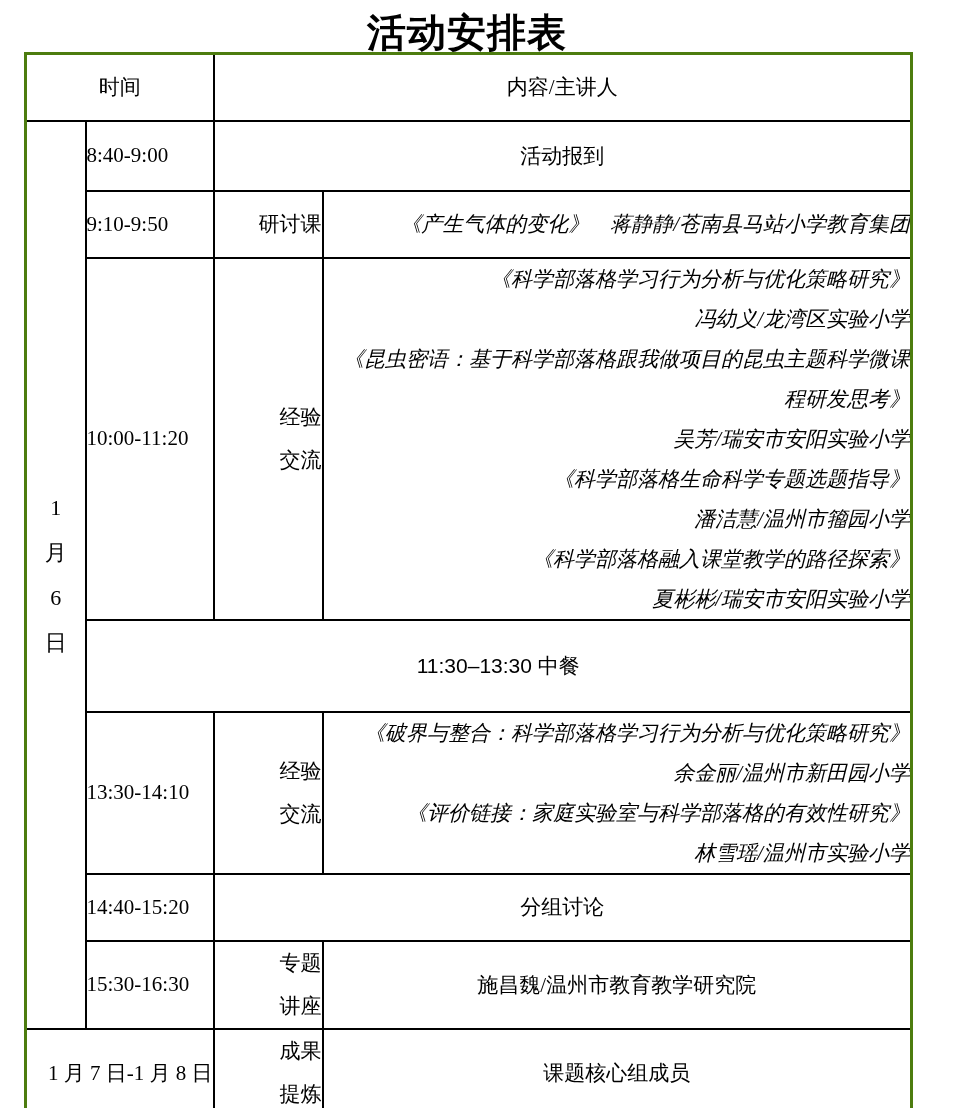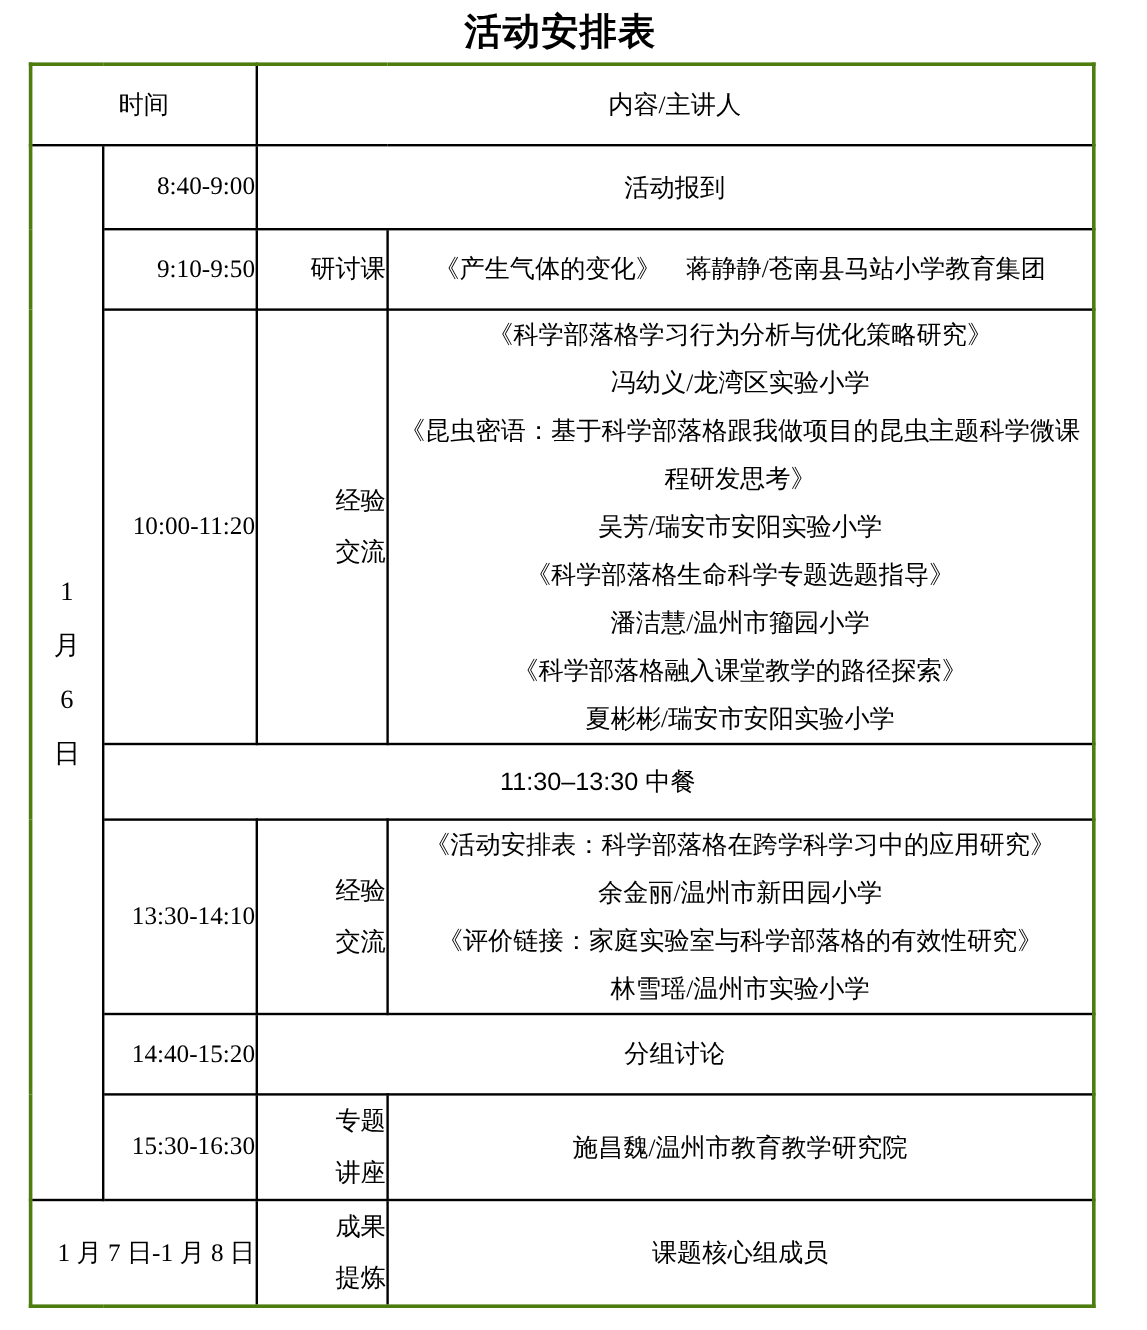--- a/index.html
+++ b/index.html
@@ -5,58 +5,59 @@
   * { box-sizing: border-box; }
   html, body { margin: 0; padding: 0; }
   body {
     width: 956px; height: 1108px;
     background: #ffffff; color: #000000;
     font-family: "Liberation Serif", "DejaVu Serif", serif;
   }
   .page { width: 956px; }
   .doc-title {
     width: 886px; margin: 0 0 0 24px; padding-top: 6px;
-    text-align: center; font-size: 31px; font-weight: bold;
+    text-align: center; font-size: 39px; font-weight: bold;
     letter-spacing: 1px; height: 52px;
   }
   table.schedule {
     border-collapse: collapse; table-layout: fixed;
     width: 886px; margin-left: 24px;
     border: 3px solid #4d7c0f;
   }
   table.schedule th, table.schedule td {
     border: 2px solid #000;
     padding: 0;
     vertical-align: middle;
     font-size: 21px;
     font-weight: normal;
     overflow: hidden;
   }
   th.hdr { font-weight: bold; font-size: 22px; text-align: center; }
-  td.time-cell { text-align: right; font-size: 22px; }
+  td.time-cell { text-align: left; font-size: 22px; }
   td.date-cell { text-align: right; font-size: 22px; }
   td.type-cell { text-align: right; font-size: 21px; }
   td.type-cell .type-line { line-height: 43px; }
   td.center-cell { text-align: center; }
   td.content-cell {
-    text-align: center;
+    text-align: right;
     padding: 4px 2px 4px 12px;
     line-height: 40px;
+    font-style: italic;
   }
   td.lunch-cell {
     text-align: center;
     font-family: "Liberation Sans", "DejaVu Sans", sans-serif;
     font-size: 22px;
   }
   td.day-cell { text-align: center; }
   td.day-cell .day-char { line-height: 45px; font-size: 22px; }
   tr.h67  { height: 67px; }
   tr.h70  { height: 70px; }
   tr.h355 { height: 355px; }
-  tr.h71  { height: 63px; }
+  tr.h71  { height: 92px; }
   tr.h157 { height: 157px; }
   tr.h80  { height: 80px; }
   tr.h79  { height: 79px; }
 </style>
 </head>
 <body>
 
 <div class="page">
 
   <div class="doc-title">活动安排表</div>
@@ -114,21 +115,21 @@
         <td colspan="3" class="lunch-cell">11:30–13:30 中餐</td>
       </tr>
 
       <tr class="h157">
         <td class="time-cell">13:30-14:10</td>
         <td class="type-cell">
           <div class="type-line">经验</div>
           <div class="type-line">交流</div>
         </td>
         <td class="content-cell">
-          <div class="item">《活动安排表：科学部落格在跨学科学习中的应用研究》</div>
+          <div class="item">《破界与整合：科学部落格学习行为分析与优化策略研究》</div>
           <div class="item">余金丽/温州市新田园小学</div>
           <div class="item">《评价链接：家庭实验室与科学部落格的有效性研究》</div>
           <div class="item">林雪瑶/温州市实验小学</div>
         </td>
       </tr>
 
       <tr class="h67">
         <td class="time-cell">14:40-15:20</td>
         <td colspan="2" class="center-cell">分组讨论</td>
       </tr>

